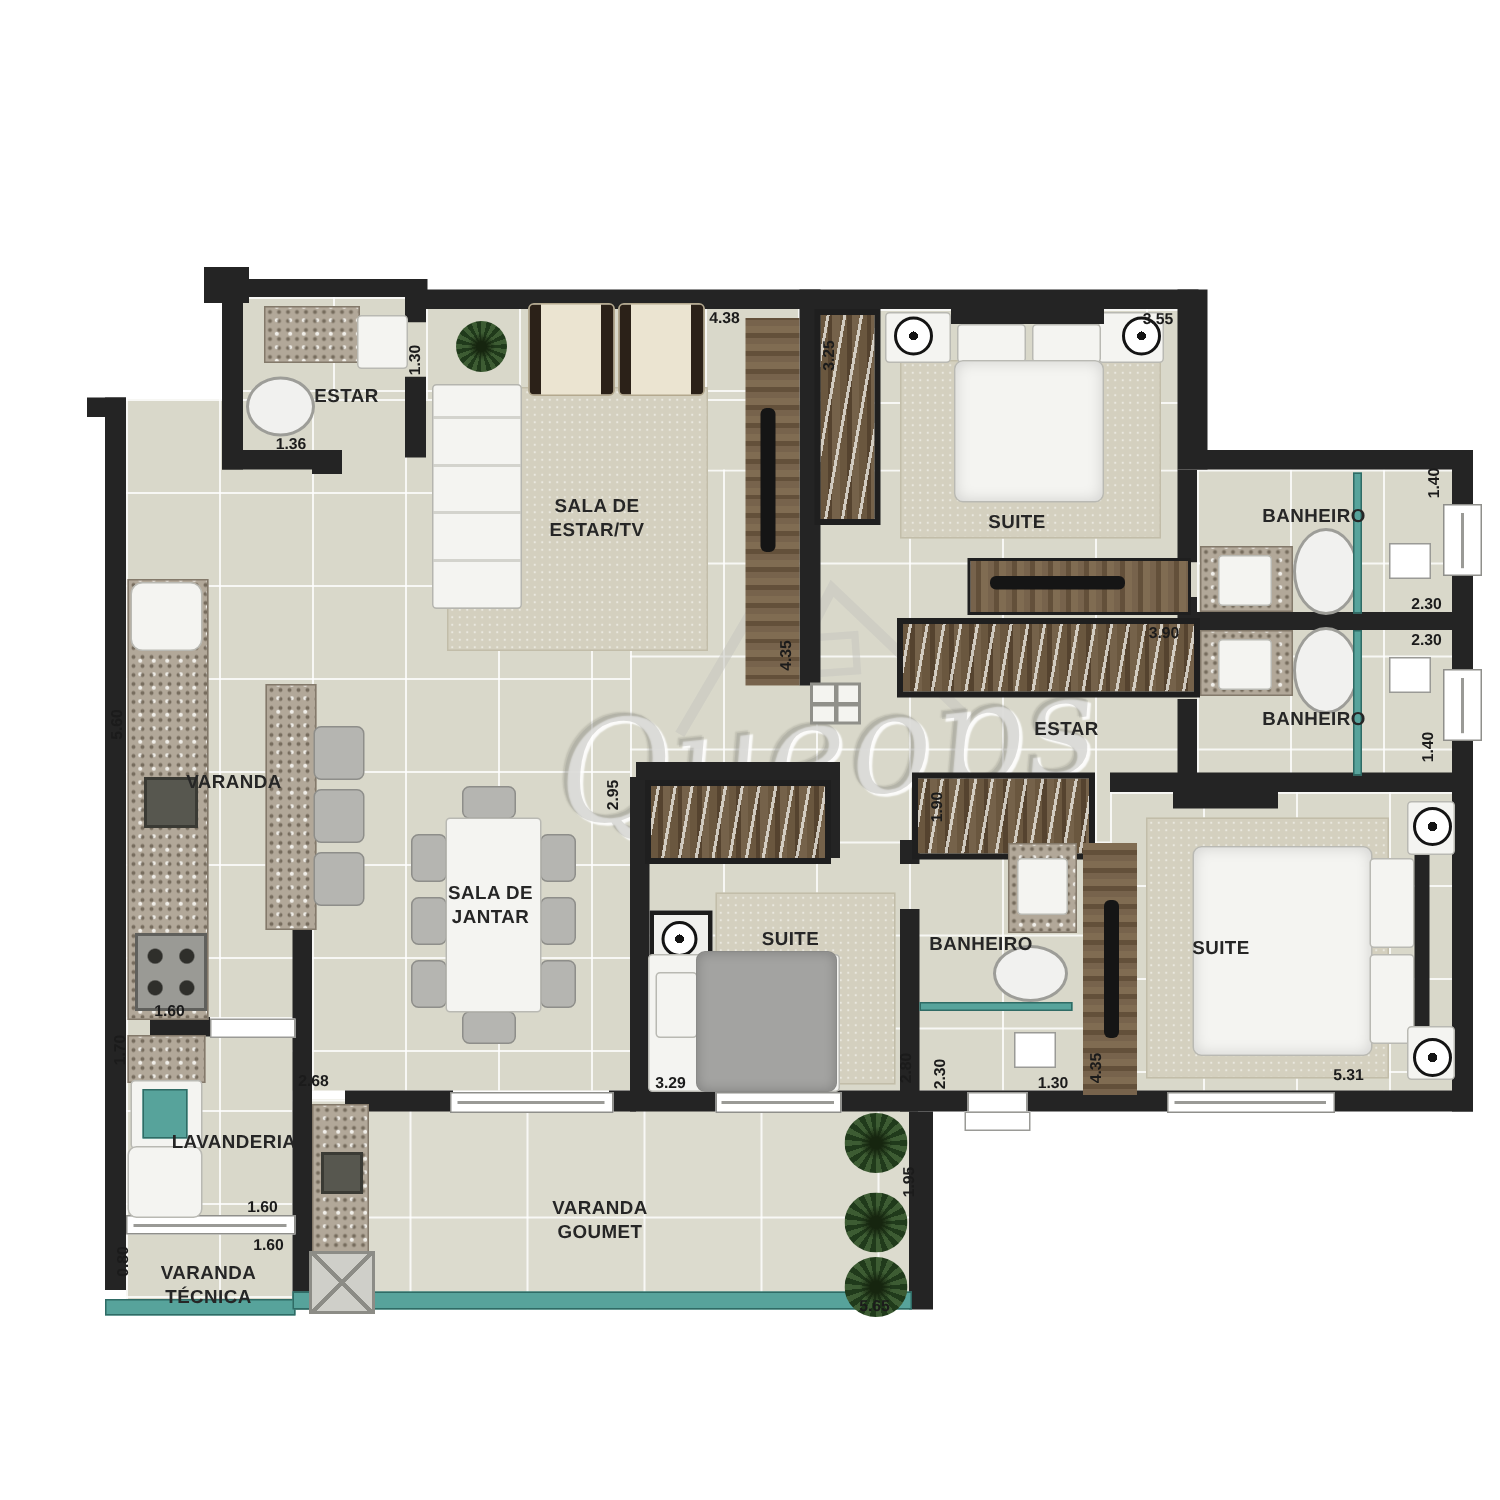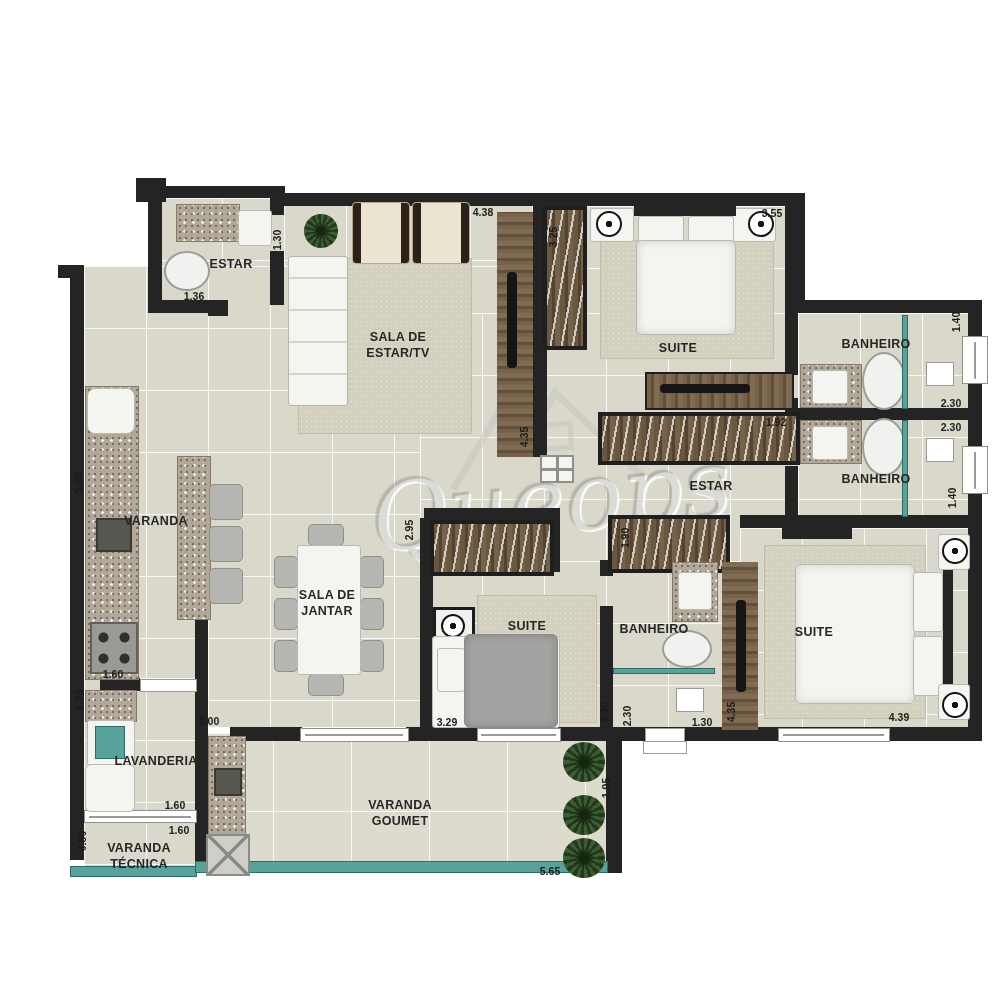--- a/index.html
+++ b/index.html
@@ -262,32 +262,32 @@
   <div class="abs dim" style="left:483px;top:212px">4.38</div>
   <div class="abs dim" style="left:772px;top:213px">3.55</div>
   <div class="abs dim v" style="left:277px;top:240px">1.30</div>
   <div class="abs dim" style="left:194px;top:296px">1.36</div>
   <div class="abs dim v" style="left:553px;top:237px">3.25</div>
   <div class="abs dim v" style="left:956px;top:322px">1.40</div>
   <div class="abs dim" style="left:951px;top:403px">2.30</div>
   <div class="abs dim" style="left:951px;top:427px">2.30</div>
   <div class="abs dim v" style="left:952px;top:498px">1.40</div>
   <div class="abs dim v" style="left:524px;top:437px">4.35</div>
-  <div class="abs dim" style="left:776px;top:422px">1.92</div>
+  <div class="abs dim" style="left:776px;top:422px">3.90</div>
   <div class="abs dim v" style="left:409px;top:530px">2.95</div>
   <div class="abs dim v" style="left:625px;top:538px">1.90</div>
   <div class="abs dim v" style="left:78px;top:483px">5.60</div>
   <div class="abs dim" style="left:113px;top:674px">1.60</div>
   <div class="abs dim v" style="left:80px;top:700px">1.70</div>
-  <div class="abs dim" style="left:209px;top:721px">3.00</div>
+  <div class="abs dim" style="left:209px;top:721px">2.68</div>
   <div class="abs dim" style="left:447px;top:722px">3.29</div>
   <div class="abs dim v" style="left:604px;top:712px">2.80</div>
   <div class="abs dim v" style="left:627px;top:716px">2.30</div>
   <div class="abs dim" style="left:702px;top:722px">1.30</div>
   <div class="abs dim v" style="left:731px;top:712px">4.35</div>
-  <div class="abs dim" style="left:899px;top:717px">4.39</div>
+  <div class="abs dim" style="left:899px;top:717px">5.31</div>
   <div class="abs dim v" style="left:606px;top:788px">1.95</div>
   <div class="abs dim" style="left:175px;top:805px">1.60</div>
   <div class="abs dim" style="left:179px;top:830px">1.60</div>
   <div class="abs dim v" style="left:82px;top:841px">0.80</div>
-  <div class="abs dim" style="left:550px;top:871px">5.65</div>
+  <div class="abs dim" style="left:583px;top:871px">5.65</div>
 
 </div>
 
 </body></html>

